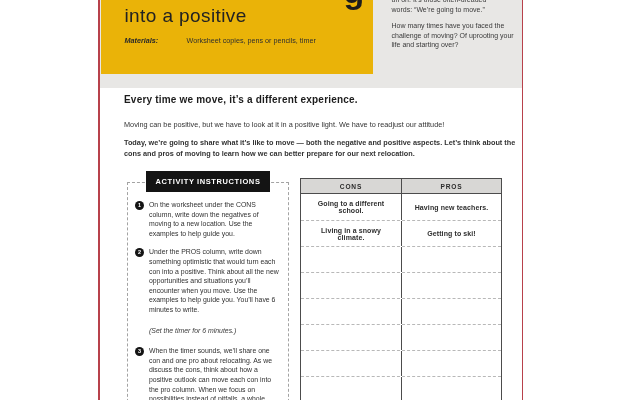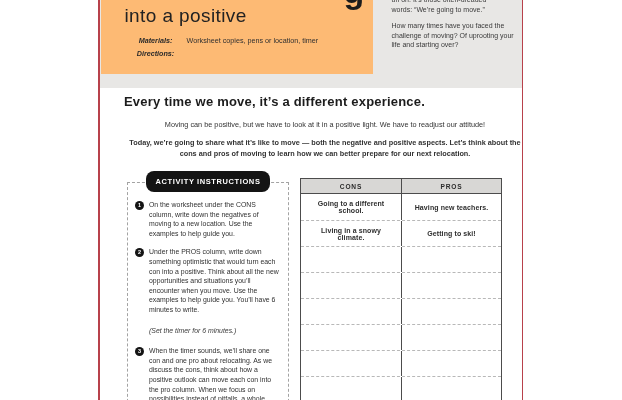--- a/index.html
+++ b/index.html
@@ -13,58 +13,58 @@
   .rule-left  { left:98px; }
   .rule-right { left:521.5px; }
 
   
   .header-panel {
     position:absolute; left:99.5px; top:0; width:422px; height:88px;
     background:#e8e7e5;
   }
   .title-card {
     position:absolute; left:1px; top:0; width:272px; height:74px;
-    background:#fdba74; overflow:hidden; padding:5px 0 0 24px;
+    background:#eab308; overflow:hidden; padding:5px 0 0 24px;
   }
   .clipped-letter {
     position:absolute; left:243px; top:-26px;
     font-size:34px; font-weight:700; color:#1c1c1c; line-height:34px;
   }
   .doc-title {
     font-size:19px; font-weight:500; letter-spacing:0.4px; color:#222;
   }
   .meta-rows { margin-top:9px; }
   .meta-row { display:flex; font-size:7.2px; line-height:10px; margin-bottom:3px; }
-  .meta-label { width:62px; font-weight:700; font-style:italic; color:#2a2a2a; flex-shrink:0;text-align:center; }
+  .meta-label { width:62px; font-weight:700; font-style:italic; color:#2a2a2a; flex-shrink:0; }
   .meta-value { width:170px; color:#2f2f2f; }
 
   .intro-block {
     position:absolute; left:292px; top:-5px; width:126px;
     font-size:7px; line-height:9.5px; color:#3a3a3a;
   }
   .intro-block p { margin-bottom:7px; }
 
   
   .main-heading {
     position:absolute; left:124px; top:94px;
-    font-size:13px; font-weight:700; letter-spacing:0.2px; color:#1c1c1c;
+    font-size:10px; font-weight:700; letter-spacing:0.2px; color:#1c1c1c;
   }
-  .main-para { position:absolute; left:124px; width:402px; font-size:7.3px; line-height:10.5px; color:#333;text-align:center; }
+  .main-para { position:absolute; left:124px; width:402px; font-size:7.3px; line-height:10.5px; color:#333; }
   .para-1 { top:120px; }
   .para-2 { top:138px;font-weight:bold; }
 
   
   .instructions-box {
     position:absolute; left:127px; top:182px; width:162px; height:230px;
     border:1px dashed #a3a3a3; background:#ffffff;
   }
   .instructions-label {
     position:absolute; left:146px; top:171px; width:124px; height:21px;
     background:#141414; color:#ffffff; display:flex; align-items:center; justify-content:center;
-    font-size:7.5px; font-weight:700; letter-spacing:0.6px;border-radius:8px;
+    font-size:7.5px; font-weight:700; letter-spacing:0.6px;
   }
   .steps { position:absolute; left:135px; top:200px; width:150px; }
   .step { display:flex; gap:5px; margin-bottom:9px; }
   .step-num {
     width:9px; height:9px; border-radius:50%; background:#141414; color:#fff;
     font-size:5.5px; line-height:9px; text-align:center; font-weight:700; flex-shrink:0;
     margin-top:1px;
   }
   .step-text { font-size:6.9px; line-height:9.6px; color:#303030; width:132px; }
   .timer-note {
@@ -95,24 +95,23 @@
 <div class="rule-v rule-left"></div>
 <div class="rule-v rule-right"></div>
 
 <div class="header-panel">
   <div class="title-card">
     <span class="clipped-letter">g</span>
     <div class="doc-title">into a positive</div>
     <div class="meta-rows">
       <div class="meta-row">
         <span class="meta-label">Materials:</span>
-        <span class="meta-value">Worksheet copies, pens or location, timer</span>
+        <span class="meta-value">Worksheet copies, pens or pencils, timer</span>
       </div>
       <div class="meta-row">
-        <span class="meta-label">Directions:</span>
       </div>
     </div>
   </div>
   <div class="intro-block">
     <p><span>uh oh. It’s those often-dreaded</span><br><span>words: “We’re going to move.”</span></p>
     <p>How many times have you faced the challenge of moving? Of uprooting your life and starting over?</p>
   </div>
 </div>
 
 <div class="main-heading">Every time we move, it’s a different experience.</div>

